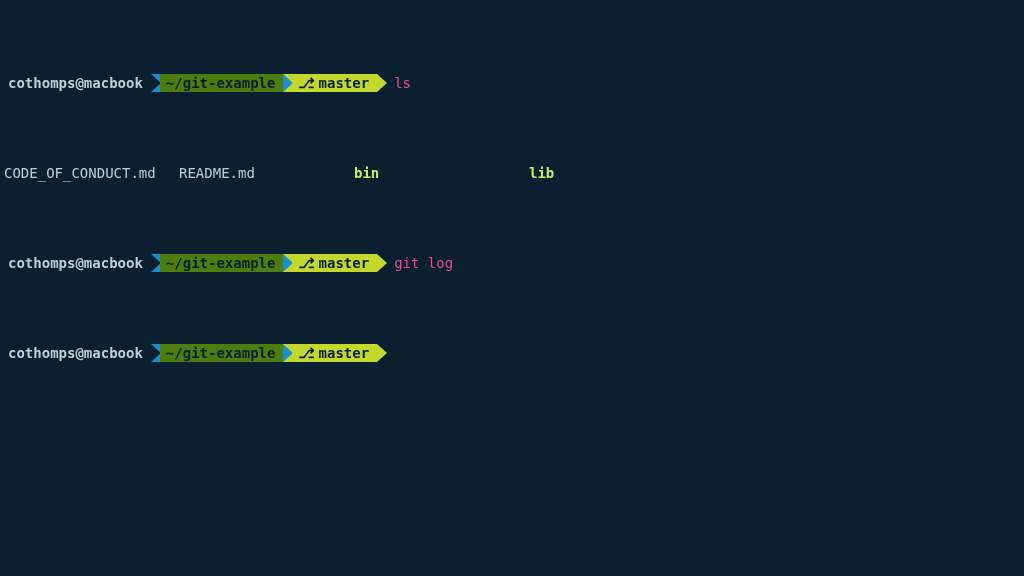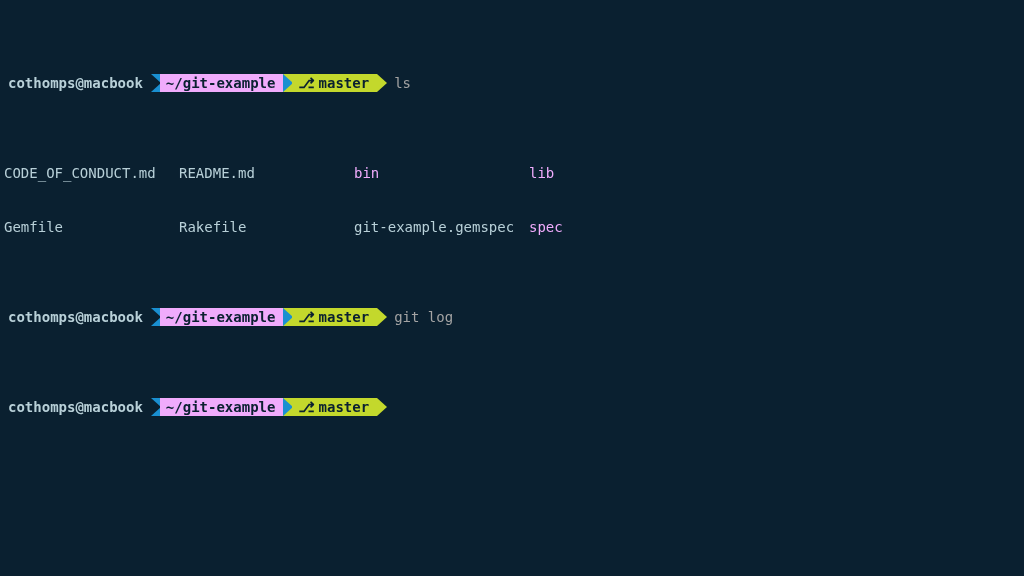--- a/index.html
+++ b/index.html
@@ -27,70 +27,69 @@
     padding: 0 8px 0 6px;
     position: relative;
     font-weight: bold;
   }
   .seg-host {
     background: #0a2030;
     color: #b8d0d8;
     padding-left: 4px;
   }
   .seg-path {
-    background: #f0abfc;
+    background: #4d7c0f;
     color: #0a2030;
   }
   .seg-branch {
     background: #c3d82c;
     color: #0a2030;
   }
   .arrow {
     display: inline-block;
     width: 0; height: 0;
     border-top: 9px solid transparent;
     border-bottom: 9px solid transparent;
     vertical-align: top;
   }
   .arrow-host-to-path { border-left: 10px solid #0a2030; background: #1a8fd1; margin-right:-1px;}
   .arrow-path-to-branch { border-left: 10px solid #1a8fd1; background: #c3d82c; margin-right:-1px;}
   .arrow-branch-to-bg { border-left: 10px solid #c3d82c; margin-right:-1px;}
   .cmd {
-    color: #a3a3a3;
+    color: #ec4899;
     padding-left: 8px;
   }
   .branch-icon {
     font-weight: bold;
     margin-right: 4px;
   }
   .ls-cols span { display: inline-block; }
   .ls-c0 { width: 175px; }
   .ls-c1 { width: 175px; }
   .ls-c2 { width: 175px; }
-  .bold { font-weight: normal; color: #f0abfc; }
+  .bold { font-weight: bold; color: #bef264; }
 </style>
 </head>
 <body>
 
 <div class="terminal">
 
   
   <div class="line">
     <span class="seg seg-host">cothomps@macbook</span>
     <span class="arrow arrow-host-to-path"></span>
     <span class="seg seg-path">~/git-example</span>
     <span class="arrow arrow-path-to-branch"></span>
     <span class="seg seg-branch"><span class="branch-icon">⎇</span><span>master</span></span>
     <span class="arrow arrow-branch-to-bg"></span>
     <span class="cmd">ls</span>
   </div>
 
   
   <div class="output ls-cols"><span class="ls-c0">CODE_OF_CONDUCT.md</span><span class="ls-c1">README.md</span><span class="ls-c2 bold">bin</span><span class="bold">lib</span></div>
-  <div class="output ls-cols"><span class="ls-c0">Gemfile</span><span class="ls-c1">Rakefile</span><span class="ls-c2">git-example.gemspec</span><span class="bold">spec</span></div>
 
   
   <div class="line">
     <span class="seg seg-host">cothomps@macbook</span>
     <span class="arrow arrow-host-to-path"></span>
     <span class="seg seg-path">~/git-example</span>
     <span class="arrow arrow-path-to-branch"></span>
     <span class="seg seg-branch"><span class="branch-icon">⎇</span><span>master</span></span>
     <span class="arrow arrow-branch-to-bg"></span>
     <span class="cmd">git log</span>

